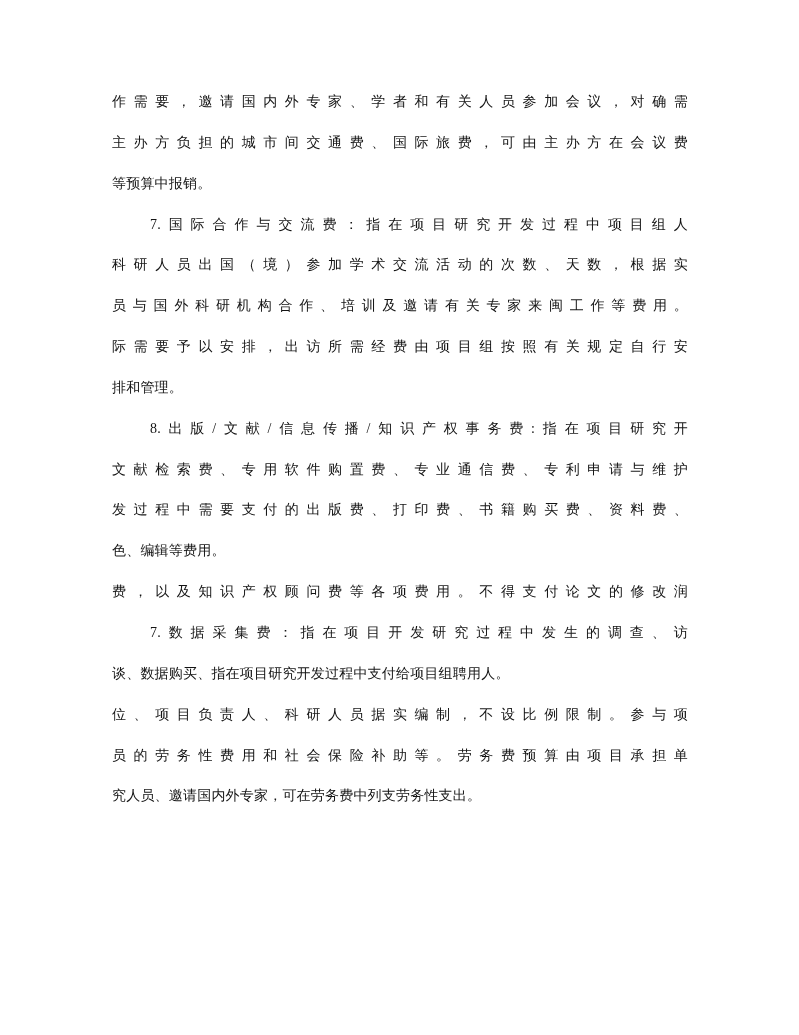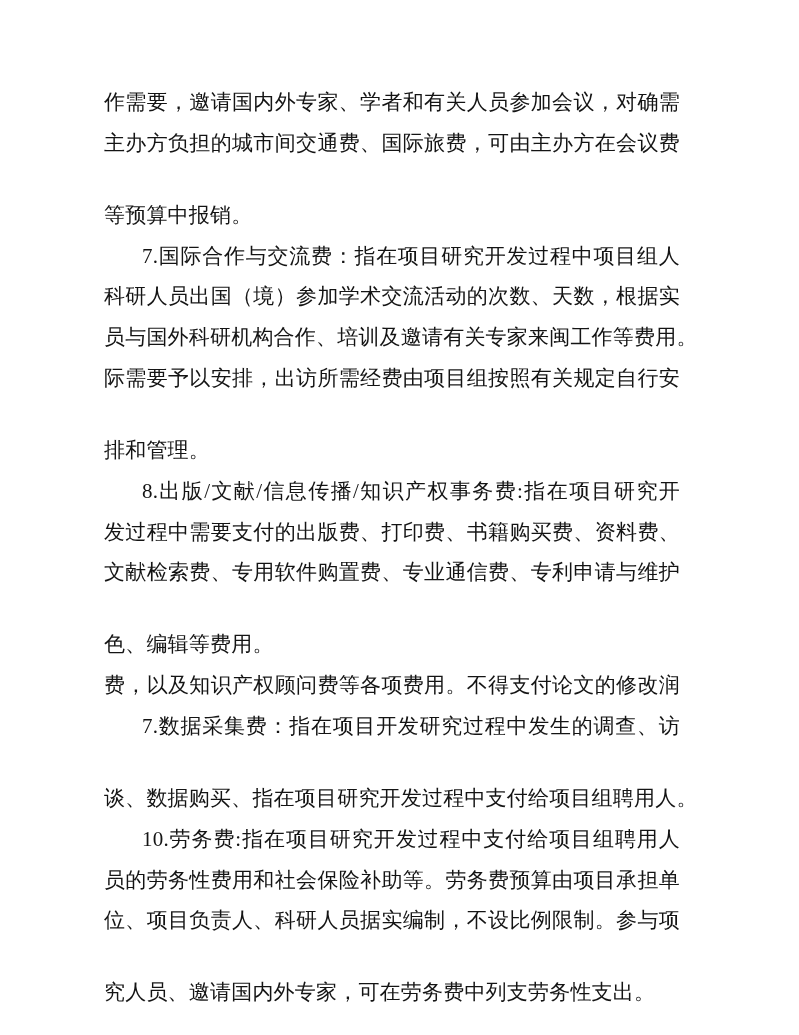--- a/index.html
+++ b/index.html
@@ -10,37 +10,36 @@
   .page {
     position: relative;
     width: 799px;
     height: 1035px;
     background: #ffffff;
     overflow: hidden;
     font-family: "Liberation Serif", "DejaVu Serif", serif;
   }
   .text-block {
     position: absolute;
-    left: 104px;
+    left: 112px;
     top: 82px;
     width: 576px;
-    font-size: 21px;
+    font-size: 14px;
     line-height: 40.85px;
     color: #141414;
     letter-spacing: 0.2px;
   }
   .line {
     width: 576px;
     white-space: nowrap;
     text-align: justify;
     text-align-last: justify;
   }
   .line.flush {
     text-align-last: left;
-    margin-top: 31px;
   }
   .line.indent {
     text-indent: 38px;
   }
 </style>
 </head>
 <body>
 
 <div class="page">
   <div class="text-block">
@@ -49,27 +48,26 @@
     <div class="line">主办方负担的城市间交通费、国际旅费，可由主办方在会议费</div>
     <div class="line flush">等预算中报销。</div>
 
     <div class="line indent">7.国际合作与交流费：指在项目研究开发过程中项目组人</div>
     <div class="line">科研人员出国（境）参加学术交流活动的次数、天数，根据实</div>
     <div class="line">员与国外科研机构合作、培训及邀请有关专家来闽工作等费用。</div>
     <div class="line">际需要予以安排，出访所需经费由项目组按照有关规定自行安</div>
     <div class="line flush">排和管理。</div>
 
     <div class="line indent">8.出版/文献/信息传播/知识产权事务费:指在项目研究开</div>
+    <div class="line">文献检索费、专用软件购置费、专业通信费、专利申请与维护</div>
     <div class="line">发过程中需要支付的出版费、打印费、书籍购买费、资料费、</div>
-    <div class="line">文献检索费、专用软件购置费、专业通信费、专利申请与维护</div>
     <div class="line flush">色、编辑等费用。</div>
     <div class="line">费，以及知识产权顾问费等各项费用。不得支付论文的修改润</div>
 
     <div class="line indent">7.数据采集费：指在项目开发研究过程中发生的调查、访</div>
     <div class="line flush">谈、数据购买、指在项目研究开发过程中支付给项目组聘用人。</div>
 
-    <div class="line indent">10.劳务费:指在项目研究开发过程中支付给项目组聘用人</div>
+    <div class="line">位、项目负责人、科研人员据实编制，不设比例限制。参与项</div>
     <div class="line">员的劳务性费用和社会保险补助等。劳务费预算由项目承担单</div>
-    <div class="line">位、项目负责人、科研人员据实编制，不设比例限制。参与项</div>
     <div class="line flush">究人员、邀请国内外专家，可在劳务费中列支劳务性支出。</div>
 
   </div>
 </div>
 
 </body></html>

